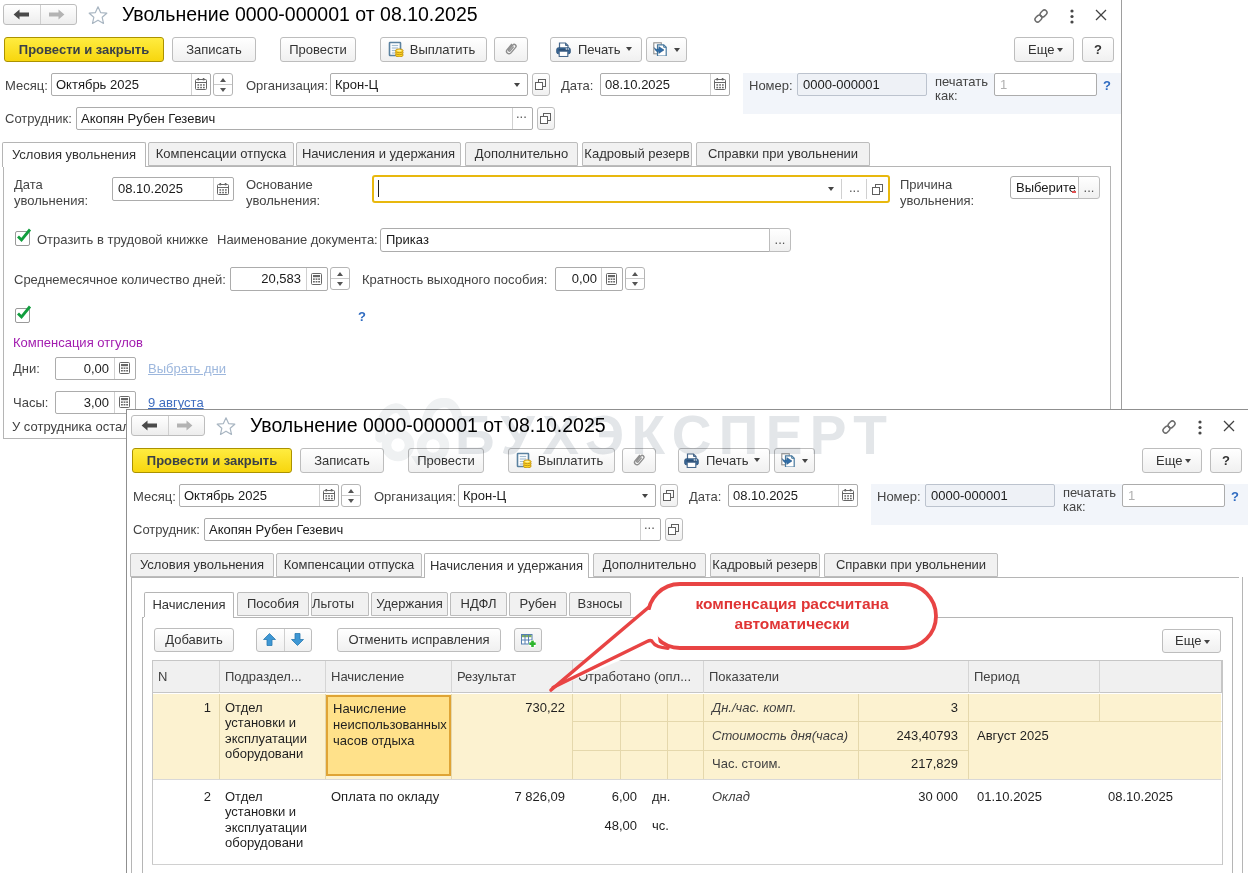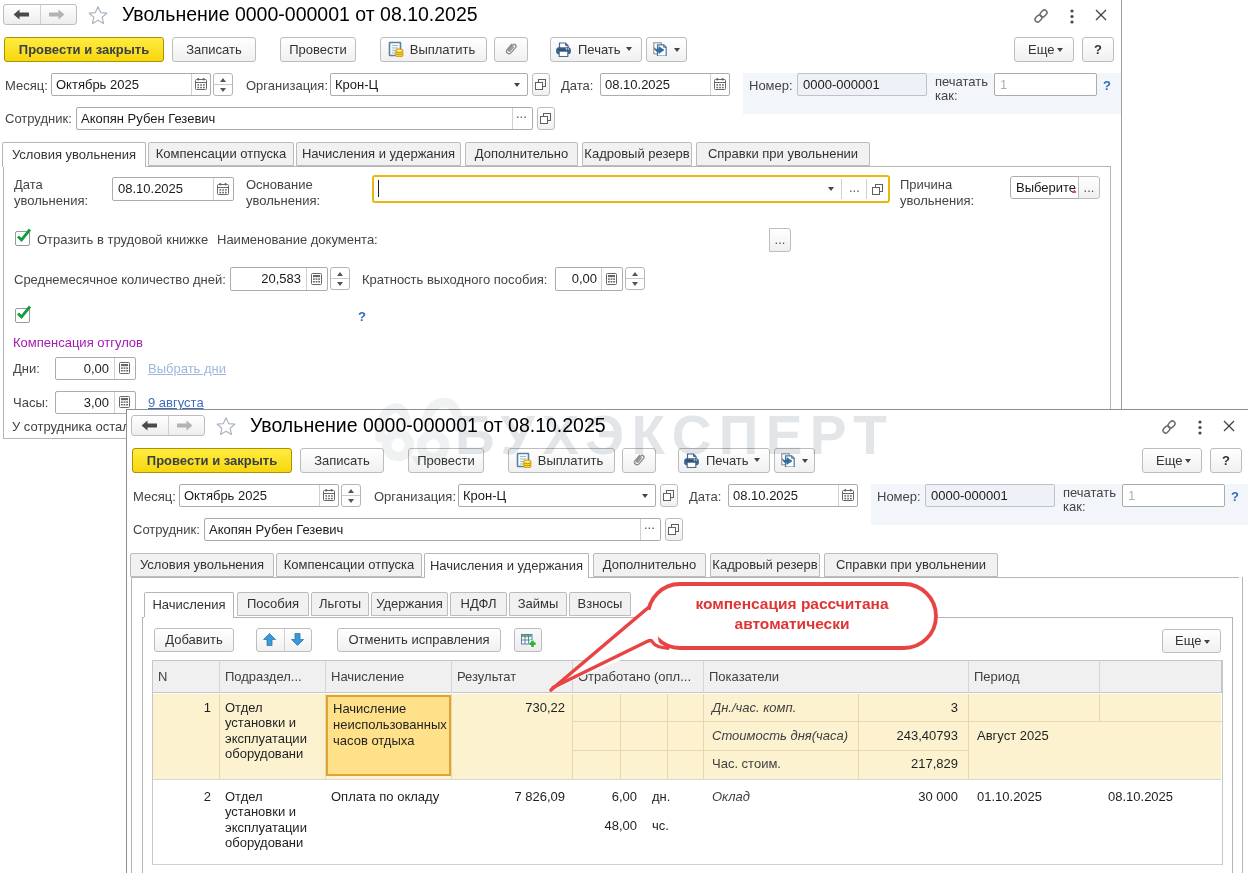--- a/index.html
+++ b/index.html
@@ -196,20 +196,21 @@
     <div class="lbl" style="left:900px;top:194px;line-height:14px;">увольнения:</div>
     <div class="fld" style="left:1010px;top:176px;width:69px;height:23px;line-height:21px;border-radius:3px 0 0 3px;"><span style="padding-left:5px;">Выберите</span></div>
     <div class="ab" style="left:1072px;top:191px;width:4px;height:2px;background:#e05050;"></div>
     <div class="btn" style="left:1078px;top:176px;width:22px;height:23px;line-height:21px;border-radius:0 3px 3px 0;"><span style="color:#555;">...</span></div>
     <div class="ab" style="left:15px;top:231px;width:15px;height:15px;border:1px solid #999;border-radius:2px;background:#fff;box-sizing:border-box;"></div>
     <svg class="ab" style="left:16px;top:228px" width="16" height="15" viewBox="0 0 16 15">
       <path d="M2 8.5 L5.5 12 14 1.5" fill="none" stroke="#129e3e" stroke-width="2.8"></path>
     </svg>
     <div class="lbl" style="left:37px;top:232px;">Отразить в трудовой книжке</div>
     <div class="lbl" style="left:217px;top:232px;">Наименование документа:</div>
+    <div class="fld" style="left:380px;top:228px;width:390px;height:24px;line-height:22px;border-radius:3px 0 0 3px;"><span style="padding-left:5px;">Приказ</span></div>
     <div class="btn" style="left:769px;top:228px;width:22px;height:24px;line-height:22px;border-radius:0 3px 3px 0;"><span style="color:#555;">...</span></div>
     <div class="lbl" style="left:14px;top:272px;">Среднемесячное количество дней:</div>
     <div class="fld" style="left:230px;top:267px;width:98px;height:24px;line-height:22px;">
       <span style="display:block;text-align:right;padding-right:26px;">20,583</span>
     </div>
     <div class="ab" style="left:306px;top:268px;width:1px;height:22px;background:#d0d0d0;"></div>
     <svg class="ab" style="left:310px;top:272px" width="13" height="14" viewBox="0 0 13 14">
       <rect x="1.5" y="1.5" width="10" height="11" rx="1" fill="#fff" stroke="#666"></rect>
       <rect x="3" y="3" width="7" height="2.2" fill="#666"></rect>
       <g fill="#666">
@@ -439,24 +440,24 @@
       <div class="ab" style="left:296px;top:142px;width:165px;height:25px;border:1px solid #b5b5b5;border-bottom:none;border-radius:2px 2px 0 0;background:#fff;z-index:6;box-sizing:border-box;font-size:13px;color:#333;text-align:center;line-height:24px;">Начисления и удержания</div>
       <div class="ab" style="left:465px;top:142px;width:113px;height:24px;border:1px solid #bcbcbc;border-radius:2px 2px 0 0;background:#f1f1f1;box-sizing:border-box;font-size:13px;color:#333;text-align:center;line-height:22px;">Дополнительно</div>
       <div class="ab" style="left:582px;top:142px;width:110px;height:24px;border:1px solid #bcbcbc;border-radius:2px 2px 0 0;background:#f1f1f1;box-sizing:border-box;font-size:13px;color:#333;text-align:center;line-height:22px;">Кадровый резерв</div>
       <div class="ab" style="left:696px;top:142px;width:174px;height:24px;border:1px solid #bcbcbc;border-radius:2px 2px 0 0;background:#f1f1f1;box-sizing:border-box;font-size:13px;color:#333;text-align:center;line-height:22px;">Справки при увольнении</div>
       <div class="ab" style="left:3px;top:166px;width:1108px;height:1px;background:#b5b5b5;"></div>
       <div class="ab" style="left:3px;top:166px;width:1px;height:300px;background:#b5b5b5;"></div>
       <div class="ab" style="left:1114px;top:166px;width:1px;height:300px;background:#b5b5b5;"></div>
       <div class="ab" style="left:296px;top:166px;width:163px;height:1px;background:#fff;"></div>
       <div class="ab" style="left:16px;top:181px;width:90px;height:25px;border:1px solid #b5b5b5;border-bottom:none;border-radius:2px 2px 0 0;background:#fff;z-index:6;box-sizing:border-box;font-size:13px;color:#333;text-align:center;line-height:24px;">Начисления</div>
       <div class="ab" style="left:109px;top:181px;width:72px;height:24px;border:1px solid #bcbcbc;border-radius:2px 2px 0 0;background:#f1f1f1;box-sizing:border-box;font-size:13px;color:#333;text-align:center;line-height:22px;">Пособия</div>
-      <div class="ab" style="left:183px;top:181px;width:58px;height:24px;border:1px solid #bcbcbc;border-radius:2px 2px 0 0;background:#f1f1f1;box-sizing:border-box;font-size:13px;color:#333;text-align:center;line-height:22px;">Льготы</div>
+      <div class="ab" style="left:183px;top:181px;width:58px;height:24px;border:1px solid #bcbcbc;border-radius:2px 2px 0 0;background:#f1f1f1;box-sizing:border-box;font-size:13px;color:#333;text-align:left;line-height:22px;">Льготы</div>
       <div class="ab" style="left:243px;top:181px;width:77px;height:24px;border:1px solid #bcbcbc;border-radius:2px 2px 0 0;background:#f1f1f1;box-sizing:border-box;font-size:13px;color:#333;text-align:center;line-height:22px;">Удержания</div>
       <div class="ab" style="left:322px;top:181px;width:57px;height:24px;border:1px solid #bcbcbc;border-radius:2px 2px 0 0;background:#f1f1f1;box-sizing:border-box;font-size:13px;color:#333;text-align:center;line-height:22px;">НДФЛ</div>
-      <div class="ab" style="left:381px;top:181px;width:58px;height:24px;border:1px solid #bcbcbc;border-radius:2px 2px 0 0;background:#f1f1f1;box-sizing:border-box;font-size:13px;color:#333;text-align:center;line-height:22px;">Займы</div>
+      <div class="ab" style="left:381px;top:181px;width:58px;height:24px;border:1px solid #bcbcbc;border-radius:2px 2px 0 0;background:#f1f1f1;box-sizing:border-box;font-size:13px;color:#333;text-align:center;line-height:22px;">Рубен</div>
       <div class="ab" style="left:441px;top:181px;width:62px;height:24px;border:1px solid #bcbcbc;border-radius:2px 2px 0 0;background:#f1f1f1;box-sizing:border-box;font-size:13px;color:#333;text-align:center;line-height:22px;">Взносы</div>
       <div class="ab" style="left:14px;top:206px;width:1090px;height:1px;background:#b5b5b5;"></div>
       <div class="ab" style="left:14px;top:206px;width:1px;height:260px;background:#b5b5b5;"></div>
       <div class="ab" style="left:1104px;top:206px;width:1px;height:260px;background:#b5b5b5;"></div>
       <div class="ab" style="left:16px;top:206px;width:89px;height:1px;background:#fff;"></div>
       <div class="btn" style="left:26px;top:217px;width:80px;height:24px;line-height:22px;"><span style="">Добавить</span></div>
       <div class="btn" style="left:128px;top:217px;width:56px;height:24px;line-height:22px;"><span style=""></span></div>
       <div class="ab" style="left:156px;top:218px;width:1px;height:22px;background:#cfcfcf;"></div>
       <svg class="ab" style="left:134px;top:221px" width="15" height="15" viewBox="0 0 15 15">
         <path d="M7.5 1.5 L13.5 7.5 H10 V13.5 H5 V7.5 H1.5 Z" fill="#3e97d4" stroke="#2a7ab0" stroke-width="0.8" stroke-linejoin="round"></path>

